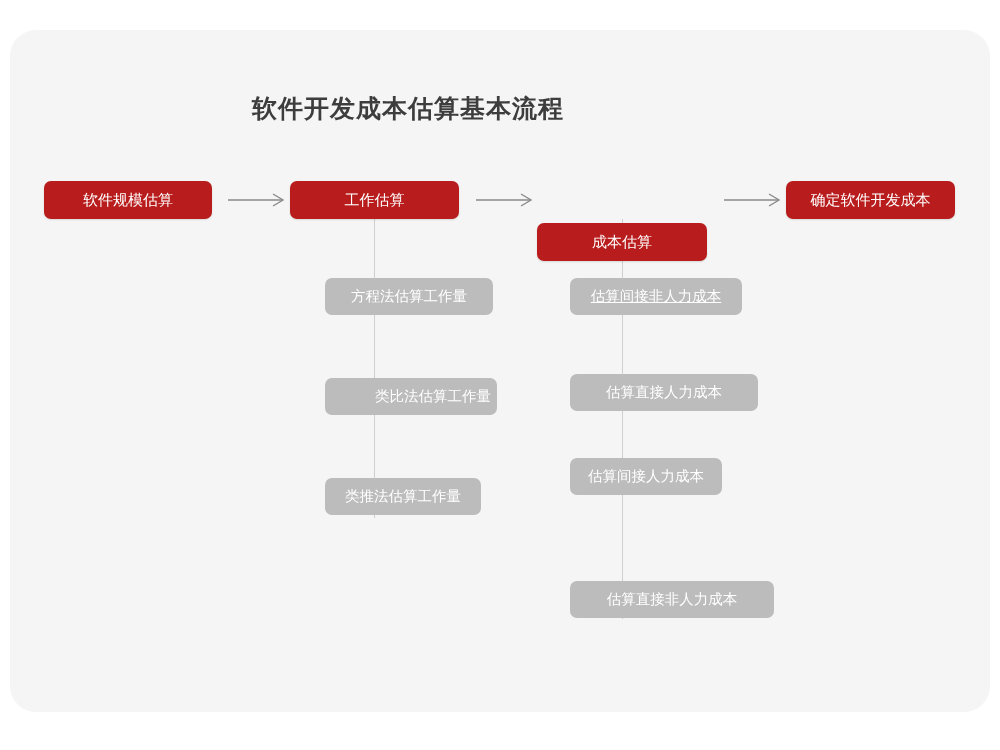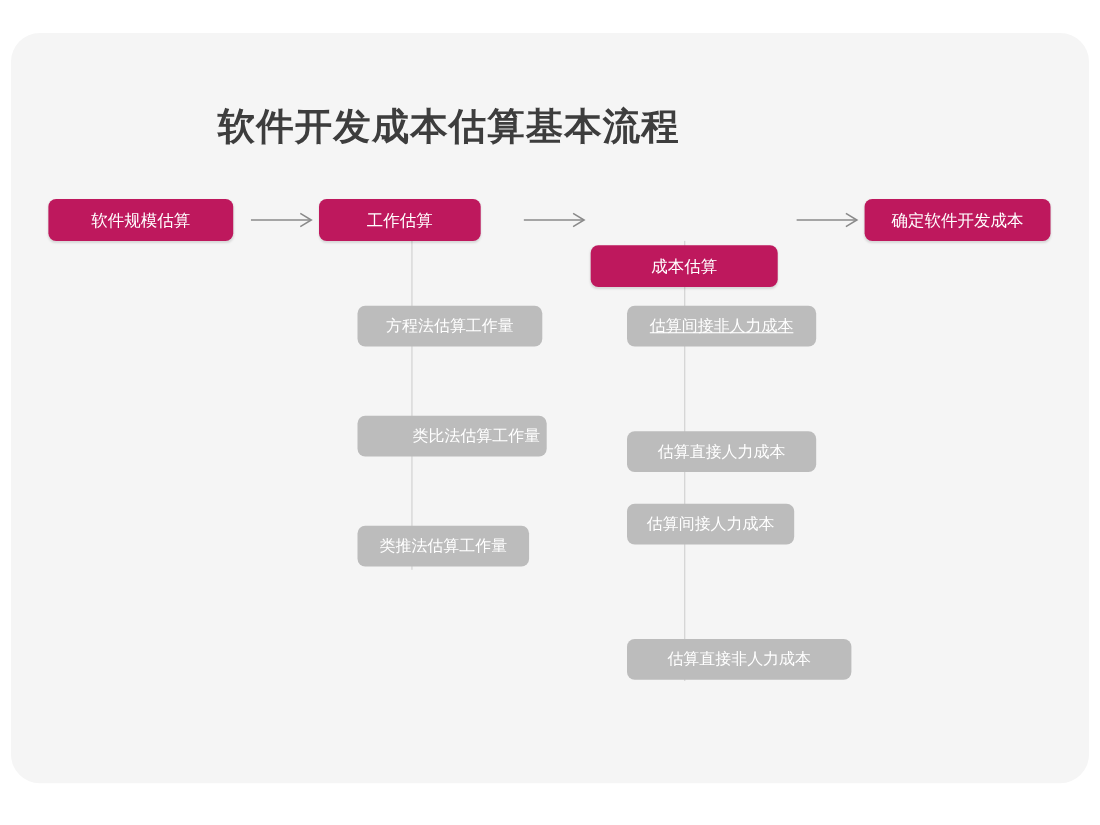--- a/index.html
+++ b/index.html
@@ -23,32 +23,32 @@
     background: #f5f5f5;
     border-radius: 26px;
   }
 
   #diagram-title {
     position: absolute;
     left: 0;
     top: 92px;
     width: 816px;
     text-align: center;
-    font-size: 34px;
+    font-size: 25px;
     font-weight: 700;
     color: #3d3d3d;
     letter-spacing: 1px;
     white-space: nowrap;
   }
 
   
   .stage-box {
     position: absolute;
     height: 38px;
-    background: #be185d;
+    background: #b91c1c;
     border-radius: 7px;
     color: #ffffff;
     font-size: 15px;
     display: flex;
     align-items: center;
     justify-content: center;
     white-space: nowrap;
     box-sizing: border-box;
     box-shadow: 0 1px 2px rgba(0,0,0,0.12);
   }
@@ -112,31 +112,31 @@
 
 <div class="h-arrow" style="left:724px; top:191px; width:62px;">
   <svg width="62" height="18" viewBox="0 0 62 18">
     <line x1="0" y1="9" x2="54" y2="9" stroke="#8a8a8a" stroke-width="1.4"></line>
     <polyline points="45,3 55,9 45,15" fill="none" stroke="#8a8a8a" stroke-width="1.4"></polyline>
   </svg>
 </div>
 
 <div class="stage-box" style="left:44px; top:181px; width:168px;">软件规模估算</div>
 
-<div class="stage-box" style="left:290px; top:181px; width:147px;">工作估算</div>
+<div class="stage-box" style="left:290px; top:181px; width:169px;">工作估算</div>
 
 <div class="stage-box" style="left:537px; top:181px; width:170px;margin-top:42px;">成本估算</div>
 
 <div class="stage-box" style="left:786px; top:181px; width:169px;">确定软件开发成本</div>
 
 <div class="sub-box" style="left:291px; top:278px; width:168px;">方程法估算工作量</div>
 
 <div class="sub-box" style="left:291px; top:378px; width:172px;padding-left:44px;">类比法估算工作量</div>
 
 <div class="sub-box" style="left:291px; top:478px; width:156px;">类推法估算工作量</div>
 
 <div class="sub-box" style="left:536px; top:278px; width:172px;text-decoration:underline;">估算间接非人力成本</div>
 
-<div class="sub-box" style="left:536px; top:392px; width:172px;font-family:Liberation Serif, serif;">估算直接人力成本</div>
+<div class="sub-box" style="left:536px; top:374px; width:188px;font-family:Liberation Serif, serif;">估算直接人力成本</div>
 
 <div class="sub-box" style="left:536px; top:458px; width:152px;">估算间接人力成本</div>
 
 <div class="sub-box" style="left:536px; top:581px; width:204px;">估算直接非人力成本</div>
 
 </body></html>

